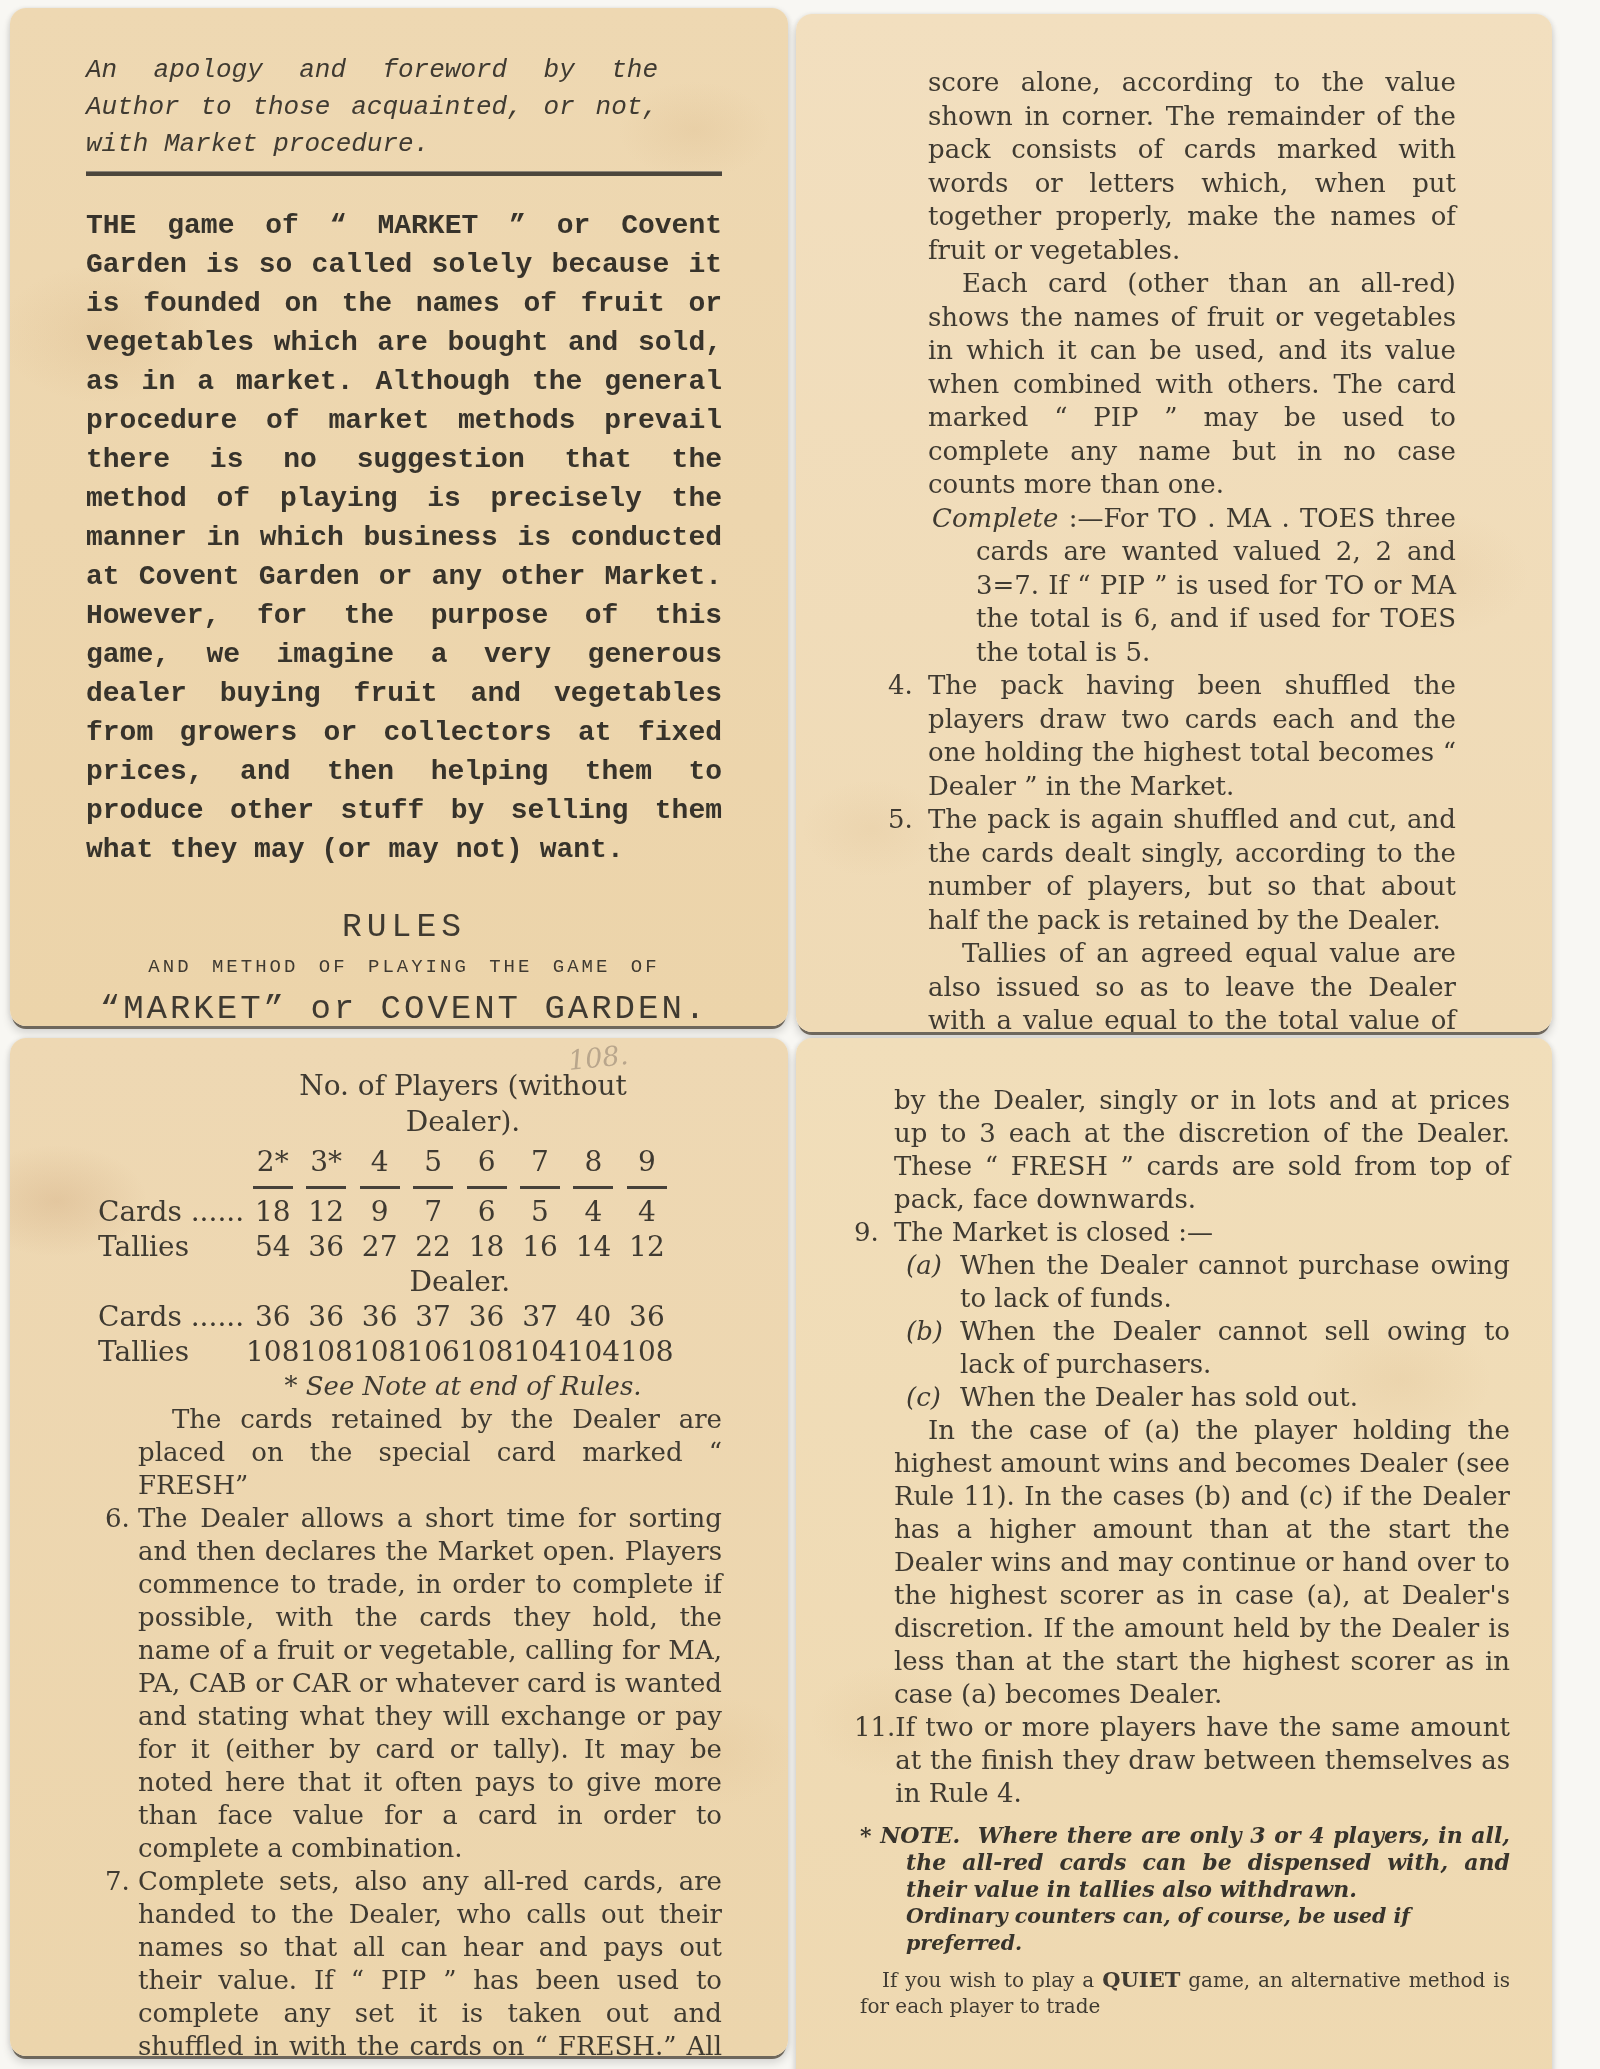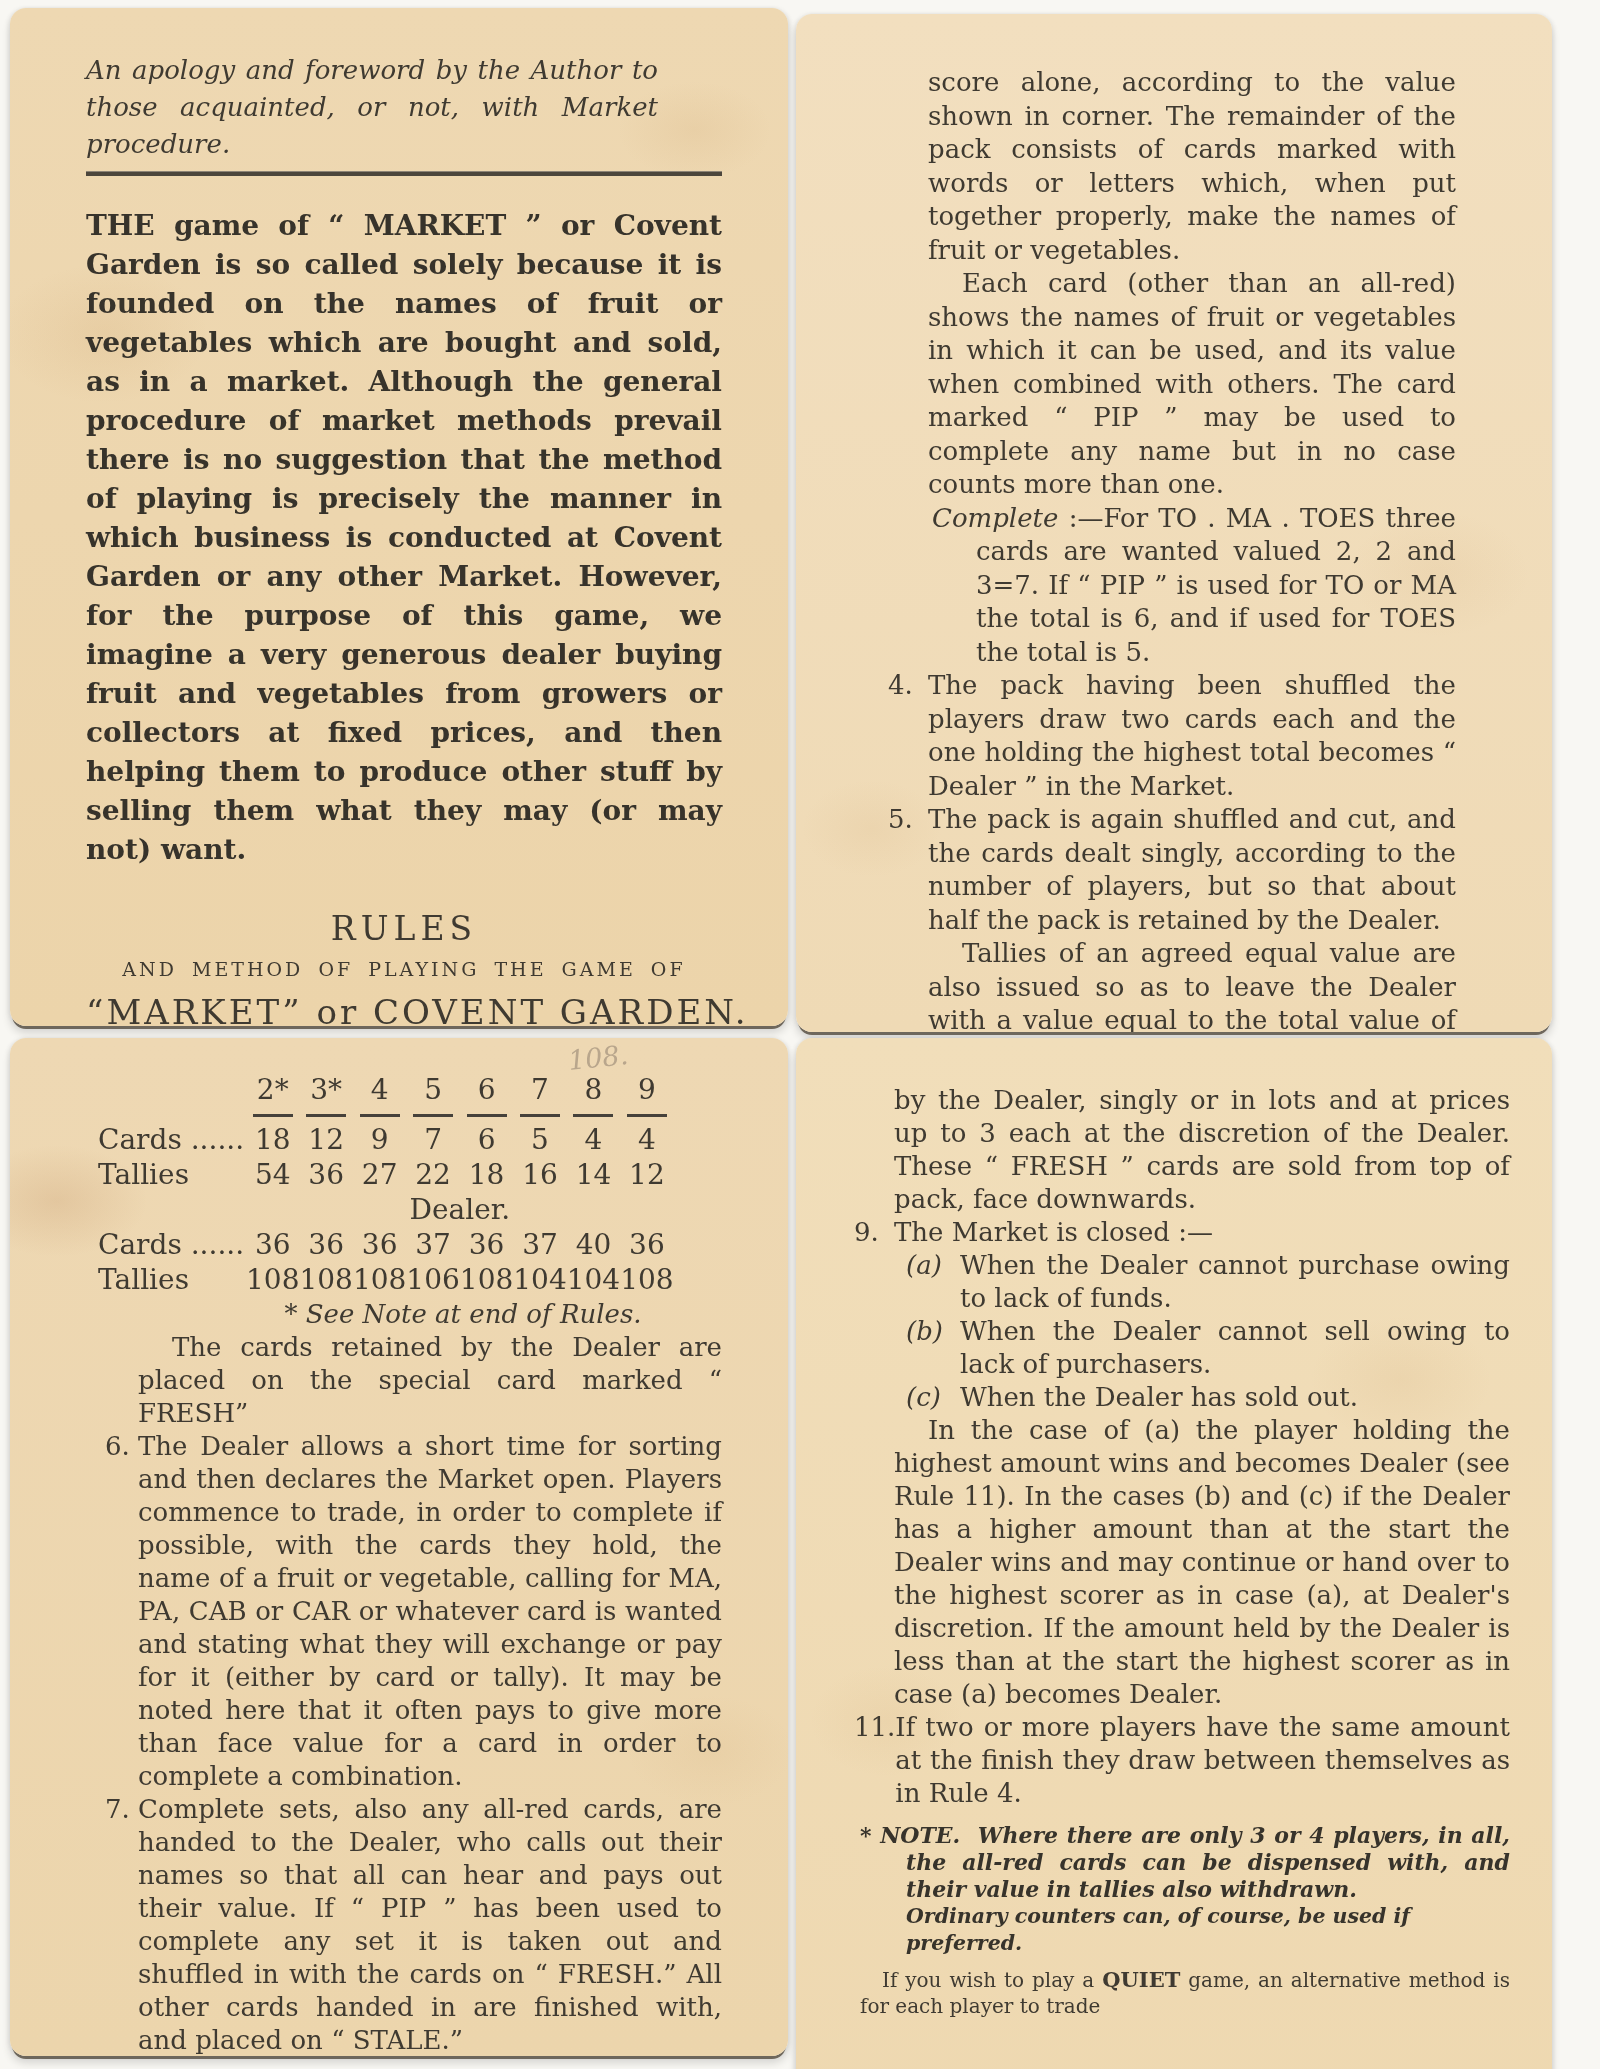--- a/index.html
+++ b/index.html
@@ -9,21 +9,21 @@
     overflow:hidden;
   }
   .page{
     position:absolute;box-sizing:border-box;border-radius:16px;overflow:hidden;
     box-shadow:0 5px 0 -2px #6e675c, 0 7px 9px rgba(0,0,0,.14), 2px 0 4px rgba(0,0,0,.06), -2px 0 4px rgba(0,0,0,.06);
   }
   #page1{left:10px;top:8px;width:778px;height:1018px;padding:44px 66px 0 76px;
     background:
       radial-gradient(150px 100px at 12% 32%, rgba(188,137,76,.12), transparent 70%),
       radial-gradient(110px 70px at 88% 12%, rgba(188,137,76,.10), transparent 70%),
-      linear-gradient(180deg,#eed8b2 0%,#ecd4aa 100%);}
+      linear-gradient(180deg,#eed8b2 0%,#ecd4aa 100%); font-family: Liberation Mono, monospace;}
   #page2{left:796px;top:14px;width:756px;height:1018px;padding:52px 96px 0 92px;
     background:
       radial-gradient(130px 90px at 85% 55%, rgba(188,137,76,.08), transparent 70%),
       radial-gradient(100px 70px at 10% 80%, rgba(188,137,76,.08), transparent 70%),
       linear-gradient(180deg,#f2dfbf 0%,#efdab5 100%);}
   #page3{left:10px;top:1038px;width:778px;height:1018px;padding:30px 66px 0 76px;
     background:
       radial-gradient(130px 80px at 6% 16%, rgba(170,110,60,.16), transparent 70%),
       radial-gradient(120px 80px at 90% 70%, rgba(188,137,76,.08), transparent 70%),
       linear-gradient(180deg,#eed8b3 0%,#ecd5ac 100%);}
@@ -110,20 +110,21 @@
       <span class="num">5.</span>
       <span class="txt">The pack is again shuffled and cut, and the cards dealt singly, according to the number of players, but so that about half the pack is retained by the Dealer.</span>
     </div>
     <div class="hang-col indent">Tallies of an agreed equal value are also issued so as to leave the Dealer with a value equal to the total value of those issued to the other players.</div>
     <div class="hang-col indent">The proportions of cards, and of tallies provided, work out as follows :—</div>
   </div>
 
   <div class="page" id="page3">
     <div class="handwritten">108.</div>
     <div class="tbl">
+      <div class="tbl-title">No. of Players (without Dealer).</div>
       <table>
         <tbody>
             <tr class="hdrrow">
           <td class="lblcol"></td>
           <td class="v">2*</td>
           <td class="v">3*</td>
           <td class="v">4</td>
           <td class="v">5</td>
           <td class="v">6</td>
           <td class="v">7</td>

